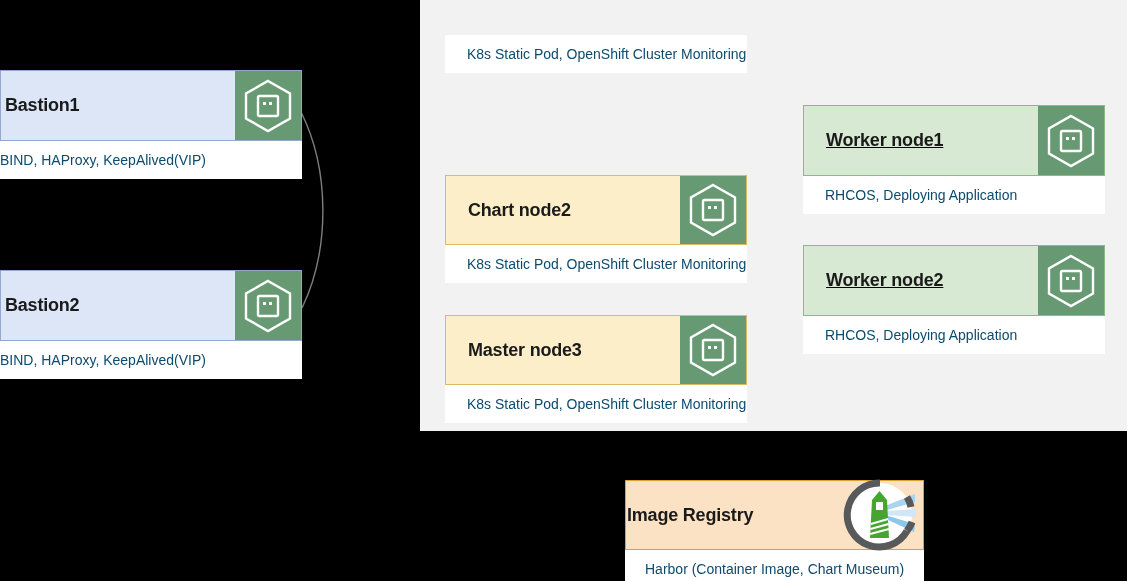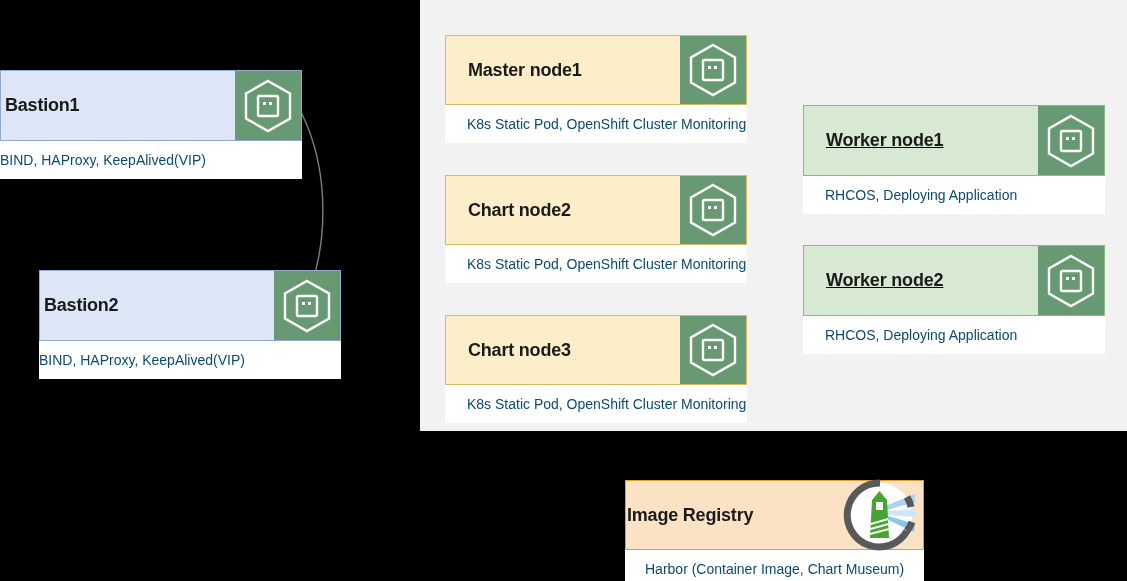--- a/index.html
+++ b/index.html
@@ -110,21 +110,21 @@
   .v-registry .node-icon-box {
     background: transparent;
     width: 86px;
   }
   .v-registry .node-sub {
     padding-left: 20px;
   }
 
   
   #bastion1 { left: 0px;   top: 70px;  width: 302px; }
-  #bastion2 { left: 0px;   top: 270px; width: 302px; margin-left: 39px; }
+  #bastion2 { left: 0px;   top: 270px; width: 302px; }
   #master1  { left: 445px; top: 35px;  width: 302px; }
   #master2  { left: 445px; top: 175px; width: 302px; }
   #master3  { left: 445px; top: 315px; width: 302px; }
   #worker1  { left: 803px; top: 105px; width: 302px; }
   #worker2  { left: 803px; top: 245px; width: 302px; }
   #registry { left: 625px; top: 480px; width: 299px; }
 
   #bastion1 .node-head, #bastion2 .node-head { height: 71px; }
   #worker1 .node-head, #worker2 .node-head { height: 71px; text-decoration: underline; }
   #registry .node-head { height: 70px; }
@@ -165,52 +165,41 @@
         <rect x="16" y="18" width="20" height="20" rx="1.5" fill="none" stroke="#ffffff" stroke-width="2.4"></rect>
         <rect x="21" y="24" width="3" height="3" fill="#ffffff"></rect>
         <rect x="27" y="24" width="3" height="3" fill="#ffffff"></rect>
       </svg>
     </div>
   </div>
   <div class="node-sub">BIND, HAProxy, KeepAlived(VIP)</div>
 </div>
 
 <div class="node v-master" id="master1">
-  <div class="node-head">
-    <div class="node-title">Master node1</div>
-    <div class="node-icon-box hex-icon">
-      <svg width="52" height="56" viewBox="0 0 52 56">
-        <polygon points="26,3 48,15.5 48,40.5 26,53 4,40.5 4,15.5" fill="none" stroke="#ffffff" stroke-width="2.4"></polygon>
-        <rect x="16" y="18" width="20" height="20" rx="1.5" fill="none" stroke="#ffffff" stroke-width="2.4"></rect>
-        <rect x="21" y="24" width="3" height="3" fill="#ffffff"></rect>
-        <rect x="27" y="24" width="3" height="3" fill="#ffffff"></rect>
-      </svg>
-    </div>
-  </div>
   <div class="node-sub">K8s Static Pod, OpenShift Cluster Monitoring</div>
 </div>
 
 <div class="node v-master" id="master2">
   <div class="node-head">
     <div class="node-title">Chart node2</div>
     <div class="node-icon-box hex-icon">
       <svg width="52" height="56" viewBox="0 0 52 56">
         <polygon points="26,3 48,15.5 48,40.5 26,53 4,40.5 4,15.5" fill="none" stroke="#ffffff" stroke-width="2.4"></polygon>
         <rect x="16" y="18" width="20" height="20" rx="1.5" fill="none" stroke="#ffffff" stroke-width="2.4"></rect>
         <rect x="21" y="24" width="3" height="3" fill="#ffffff"></rect>
         <rect x="27" y="24" width="3" height="3" fill="#ffffff"></rect>
       </svg>
     </div>
   </div>
   <div class="node-sub">K8s Static Pod, OpenShift Cluster Monitoring</div>
 </div>
 
 <div class="node v-master" id="master3">
   <div class="node-head">
-    <div class="node-title">Chart node3</div>
+    <div class="node-title">Master node3</div>
     <div class="node-icon-box hex-icon">
       <svg width="52" height="56" viewBox="0 0 52 56">
         <polygon points="26,3 48,15.5 48,40.5 26,53 4,40.5 4,15.5" fill="none" stroke="#ffffff" stroke-width="2.4"></polygon>
         <rect x="16" y="18" width="20" height="20" rx="1.5" fill="none" stroke="#ffffff" stroke-width="2.4"></rect>
         <rect x="21" y="24" width="3" height="3" fill="#ffffff"></rect>
         <rect x="27" y="24" width="3" height="3" fill="#ffffff"></rect>
       </svg>
     </div>
   </div>
   <div class="node-sub">K8s Static Pod, OpenShift Cluster Monitoring</div>

